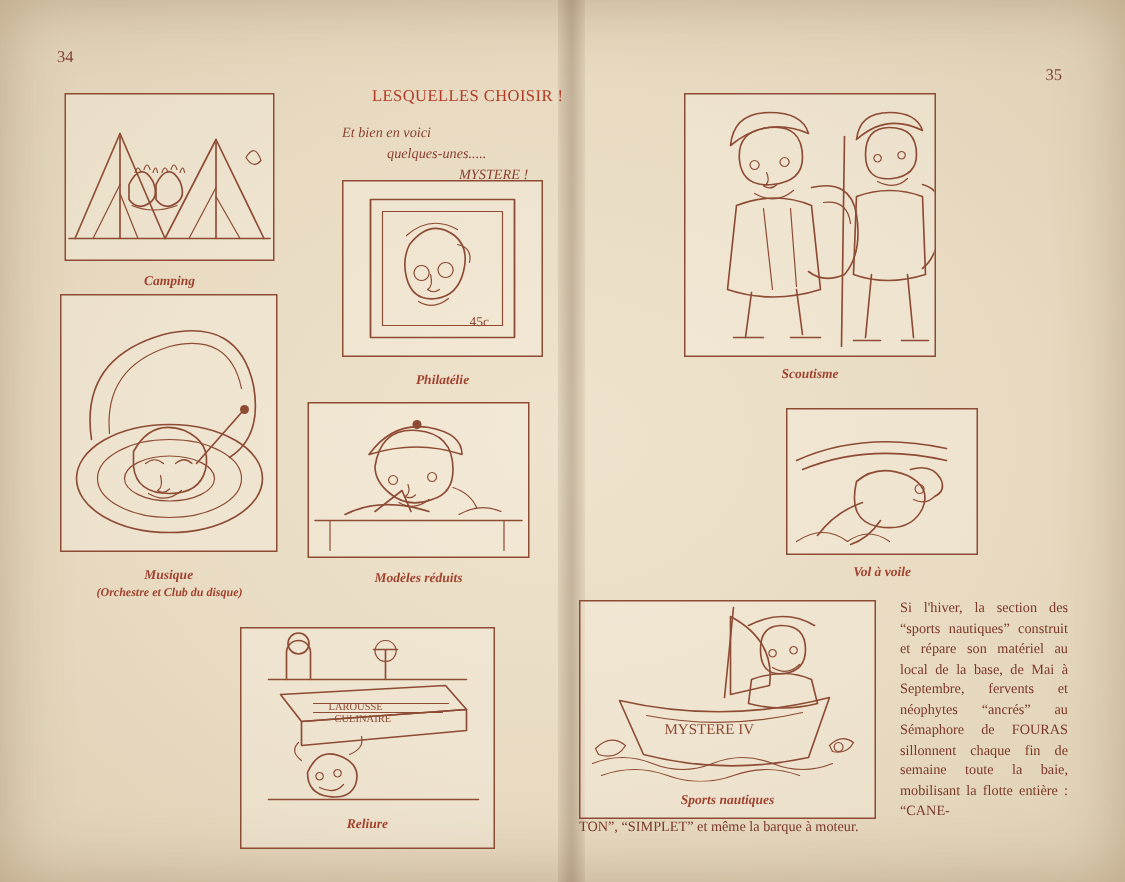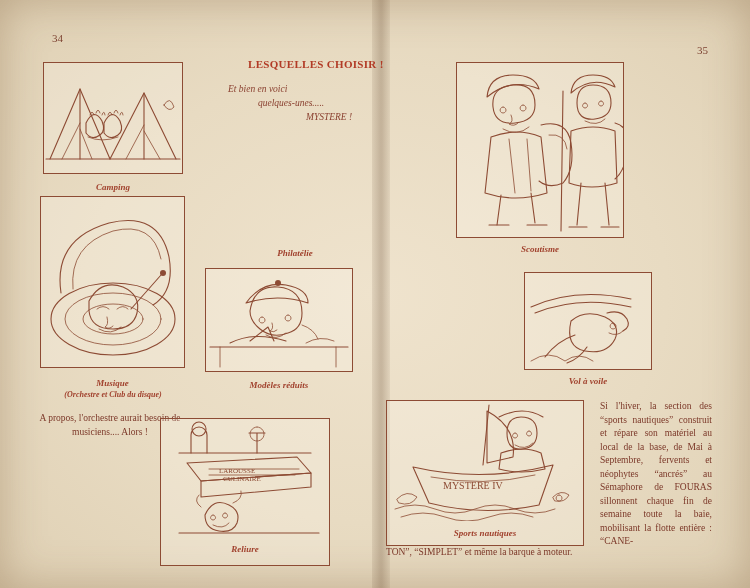--- a/index.html
+++ b/index.html
@@ -23,41 +23,41 @@
   
   .gutter{
     position:absolute;left:372px;top:0;width:18px;height:588px;
     background:linear-gradient(to right, rgba(90,60,35,.10), rgba(90,60,35,.26) 45%, rgba(90,60,35,.26) 55%, rgba(90,60,35,.08));
     pointer-events:none;
   }
   .folio{
     position:absolute;font-size:11px;color:#7e4433;
     font-family:"Liberation Serif", serif;
   }
-  .folio.left{left:52px;top:32px;}
+  .folio.left{left:38px;top:32px;}
   .folio.right{right:42px;top:44px;}
 
   .box{
     position:absolute;
     border:1px solid #8d4b34;
     background:rgba(255,252,243,.25);
     box-sizing:border-box;
   }
   .cap{
     position:absolute;
     font-family:"Liberation Serif", serif;
     font-style:italic;font-weight:bold;
     font-size:9px;color:#a1422e;
     text-align:center;white-space:nowrap;
   }
   .cap.small{font-size:8px;}
   .hd{
     position:absolute;
     font-family:"Liberation Serif", serif;
-    font-weight:bold;font-size:11px;letter-spacing:.3px;
+    font-weight:normal;font-size:11px;letter-spacing:.3px;
     color:#b23b26;
   }
   .it{
     position:absolute;
     font-style:italic;font-size:9.5px;color:#8a4030;
     line-height:14px;
   }
   .para{
     position:absolute;
     font-size:9.5px;line-height:13.5px;color:#7b3728;
@@ -100,20 +100,39 @@
     </svg>
   </div>
   <div class="cap" style="left:43px;top:182px;width:140px;">Camping</div>
 
   <div class="hd" style="left:248px;top:58px;">LESQUELLES CHOISIR !</div>
 
   <div class="it" style="left:228px;top:82px;width:140px;">Et bien en voici</div>
   <div class="it" style="left:258px;top:96px;width:120px;">quelques-unes.....</div>
   <div class="it" style="left:306px;top:110px;width:80px;">MYSTERE !</div>
 
+  <div class="box" style="left:228px;top:120px;width:134px;height:118px;">
+    <svg width="132" height="116" viewBox="0 0 132 116">
+
+      <rect class="ink" x="18" y="12" width="96" height="92"></rect>
+      <rect class="ink2" x="26" y="20" width="80" height="76"></rect>
+
+      <path class="ink2" d="M18 12 h96 M18 104 h96 M18 12 v92 M114 12 v92"></path>
+
+      <path class="ink" d="M44 42 q14 -18 30 -6 q10 8 6 24 q-4 16 -18 18 q-16 2 -20 -14 q-3 -12 2 -22 z"></path>
+      <path class="ink2" d="M52 56 a5 5 0 1 0 .1 0"></path>
+      <path class="ink2" d="M68 54 a5 5 0 1 0 .1 0"></path>
+      <path class="ink2" d="M58 62 q2 8 -2 10 q4 3 8 0"></path>
+      <path class="ink2" d="M50 80 q10 6 20 -2"></path>
+      <path class="ink2" d="M42 36 q16 -14 34 -4"></path>
+      <path class="ink2" d="M76 42 q10 2 8 12"></path>
+
+      <text x="84" y="96" class="fillink" font-size="9" font-family="Liberation Serif, serif">45c</text>
+    </svg>
+  </div>
   <div class="cap" style="left:228px;top:248px;width:134px;">Philatélie</div>
 
   <div class="box" style="left:40px;top:196px;width:145px;height:172px;">
     <svg width="143" height="170" viewBox="0 0 143 170">
 
       <ellipse class="ink" cx="72" cy="122" rx="62" ry="36"></ellipse>
       <ellipse class="ink2" cx="72" cy="122" rx="48" ry="26"></ellipse>
       <ellipse class="ink2" cx="72" cy="122" rx="30" ry="15"></ellipse>
 
       <path class="ink" d="M20 96 q-8 -54 48 -70 q50 -12 60 34 q6 34 -16 48"></path>
@@ -146,21 +165,20 @@
 
       <path class="ink" d="M24 74 q24 -12 56 -2"></path>
       <path class="ink" d="M44 72 l18 -14 l6 14"></path>
       <path class="ink2" d="M100 74 q14 -8 28 -2"></path>
 
       <path class="ink2" d="M96 56 q12 4 16 14"></path>
     </svg>
   </div>
   <div class="cap" style="left:205px;top:380px;width:148px;">Modèles réduits</div>
 
-  <div class="para ctr" style="left:30px;top:412px;width:160px;">A propos, l'orchestre aurait besoin de musiciens.... Alors !</div>
 
   <div class="box" style="left:160px;top:418px;width:170px;height:148px;">
     <svg width="168" height="118" viewBox="0 0 168 118">
 
       <path class="ink" d="M18 34 h132"></path>
       <path class="ink" d="M30 34 v-18 a8 8 0 0 1 16 0 v18"></path>
       <circle class="ink" cx="38" cy="10" r="7"></circle>
       <path class="ink" d="M96 34 v-20 M88 14 h16"></path>
       <path class="ink2" d="M96 8 a7 7 0 1 0 .1 0"></path>
 

